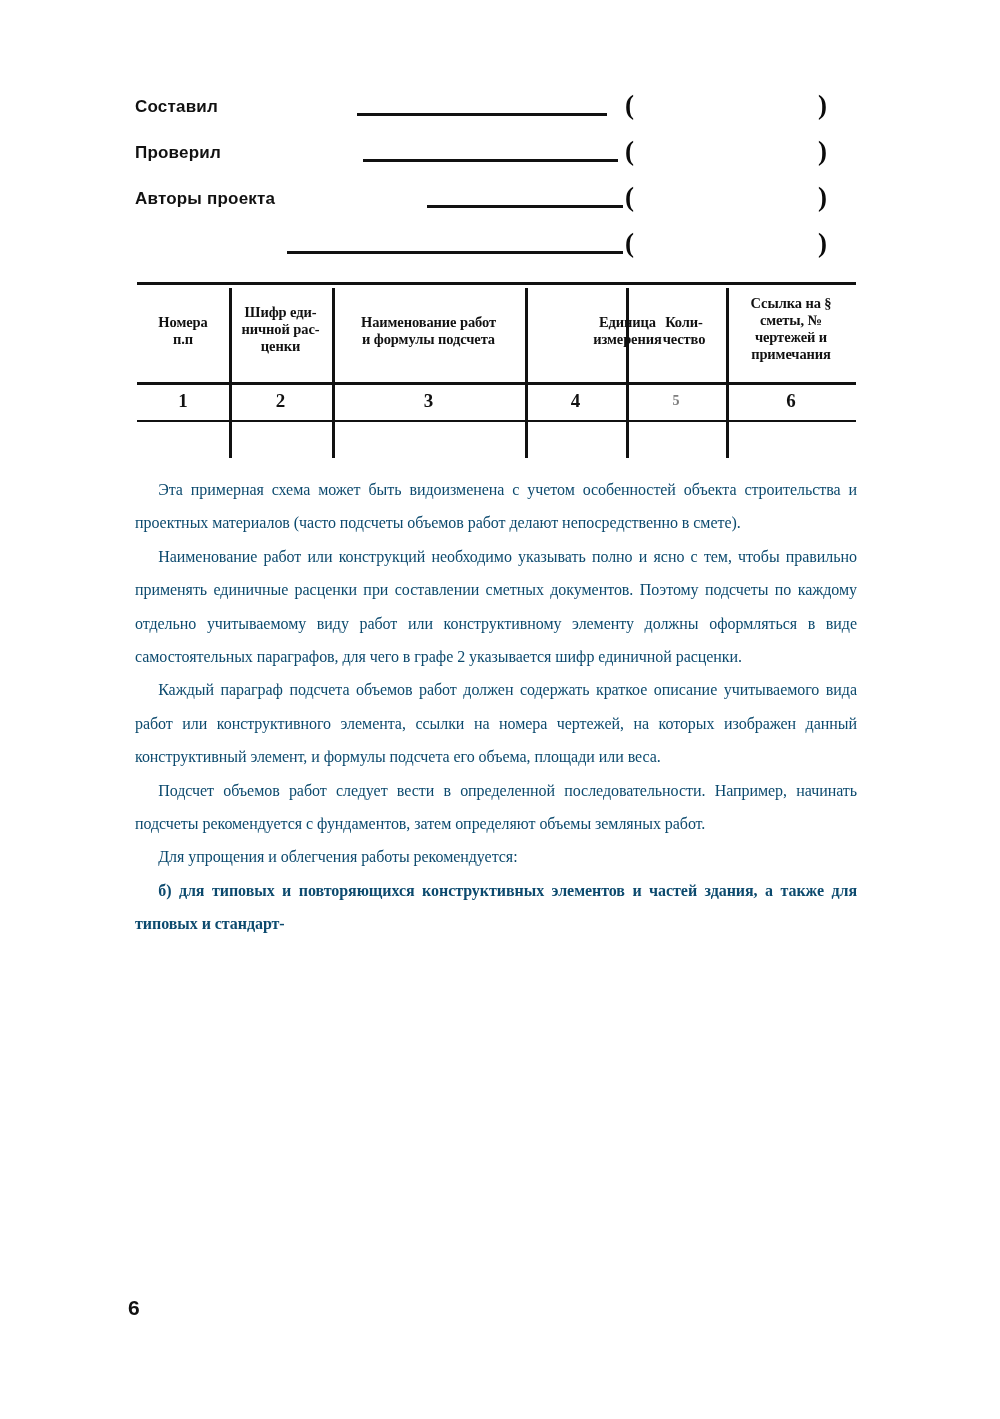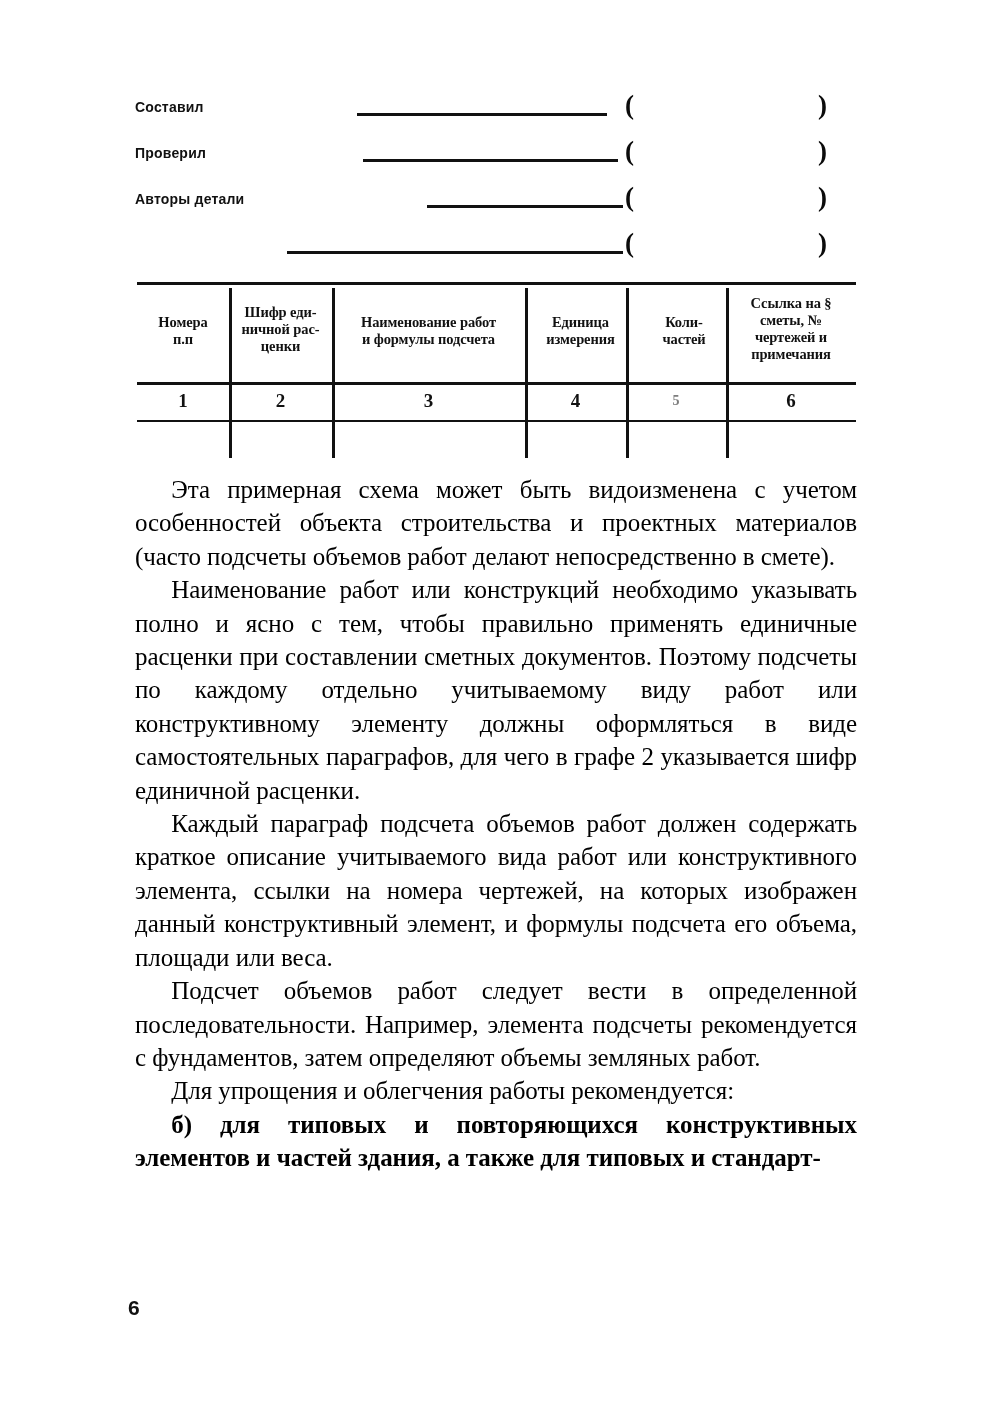--- a/index.html
+++ b/index.html
@@ -33,21 +33,21 @@
   }
   .sig-row {
     position: relative;
     height: 46px;
   }
   .sig-label {
     position: absolute;
     left: 0;
     top: 0;
     font-family: "Liberation Sans", "DejaVu Sans", sans-serif;
-    font-size: 14px;
+    font-size: 17px;
     font-weight: 600;
     letter-spacing: 0.2px;
     color: #111;
     white-space: nowrap;
     line-height: 26px;
   }
   .sig-line {
     position: absolute;
     height: 3px;
     background: #111;
@@ -119,25 +119,25 @@
     color: #111;
   }
   .tnum.faded { color: #7d7d7d; font-size: 14px; }
 
   
   .body-text {
     position: absolute;
     left: 135px;
     top: 473px;
     width: 722px;
-    font-size: 25px;
+    font-size: 16px;
     line-height: 33.4px;
     text-align: justify;
     text-justify: inter-word;
-    color: #000000;
+    color: #0c4a6e;
     letter-spacing: -0.05px;
   }
   .body-text p {
     margin: 0;
     text-indent: 1.45em;
     text-align: justify;
   }
   .body-text p:last-child { text-align: justify; font-weight: bold; }
 
   
@@ -166,21 +166,21 @@
     </div>
 
     <div class="sig-row">
       <span class="sig-label">Проверил</span>
       <span class="sig-line" style="left:228px;width:255px;"></span>
       <span class="sig-paren-open">(</span>
       <span class="sig-paren-close">)</span>
     </div>
 
     <div class="sig-row">
-      <span class="sig-label">Авторы детали</span>
+      <span class="sig-label">Авторы проекта</span>
       <span class="sig-line" style="left:292px;width:196px;"></span>
       <span class="sig-paren-open">(</span>
       <span class="sig-paren-close">)</span>
     </div>
 
     <div class="sig-row">
       <span class="sig-label"></span>
       <span class="sig-line" style="left:152px;width:336px;"></span>
       <span class="sig-paren-open">(</span>
       <span class="sig-paren-close">)</span>
@@ -206,27 +206,27 @@
       </div>
     <div class="th" style="left:92px;  width:103px; top:22px;">
         <div>Шифр еди-</div>
         <div>ничной рас-</div>
         <div>ценки</div>
       </div>
     <div class="th" style="left:195px; width:193px; top:32px;">
         <div>Наименование работ</div>
         <div>и формулы подсчета</div>
       </div>
-    <div class="th" style="left:388px; width:111px; top:32px;">
+    <div class="th" style="left:388px; width:111px; top:32px;padding-left:47px;">
         <div>Единица</div>
         <div>измерения</div>
       </div>
     <div class="th" style="left:489px; width:116px; top:32px;">
         <div>Коли-</div>
-        <div>частей</div>
+        <div>чество</div>
       </div>
     <div class="th" style="left:589px; width:130px; top:13px;">
         <div>Ссылка на §</div>
         <div>сметы, №</div>
         <div>чертежей и</div>
         <div>примечания</div>
       </div>
 
     <div class="tnum" style="left:0px;   width:92px;">1</div>
     <div class="tnum" style="left:92px;  width:103px;">2</div>
@@ -234,20 +234,20 @@
     <div class="tnum" style="left:388px; width:101px;">4</div>
     <div class="tnum faded" style="left:489px; width:100px;">5</div>
     <div class="tnum" style="left:589px; width:130px;">6</div>
 
   </div>
 
   <div class="body-text">
     <p>Эта примерная схема может быть видоизменена с учетом особенностей объекта строительства и проектных материалов (часто подсчеты объемов работ делают непосредственно в смете).</p>
     <p>Наименование работ или конструкций необходимо указывать полно и ясно с тем, чтобы правильно применять единичные расценки при составлении сметных документов. Поэтому подсчеты по каждому отдельно учитываемому виду работ или конструктивному элементу должны оформляться в виде самостоятельных параграфов, для чего в графе 2 указывается шифр единичной расценки.</p>
     <p>Каждый параграф подсчета объемов работ должен содержать краткое описание учитываемого вида работ или конструктивного элемента, ссылки на номера чертежей, на которых изображен данный конструктивный элемент, и формулы подсчета его объема, площади или веса.</p>
-    <p>Подсчет объемов работ следует вести в определенной последовательности. Например, элемента подсчеты рекомендуется с фундаментов, затем определяют объемы земляных работ.</p>
+    <p>Подсчет объемов работ следует вести в определенной последовательности. Например, начинать подсчеты рекомендуется с фундаментов, затем определяют объемы земляных работ.</p>
     <p>Для упрощения и облегчения работы рекомендуется:</p>
     <p>б) для типовых и повторяющихся конструктивных элементов и частей здания, а также для типовых и стандарт-</p>
   </div>
 
   <div class="folio">6</div>
 
 </div>
 
 </body></html>

